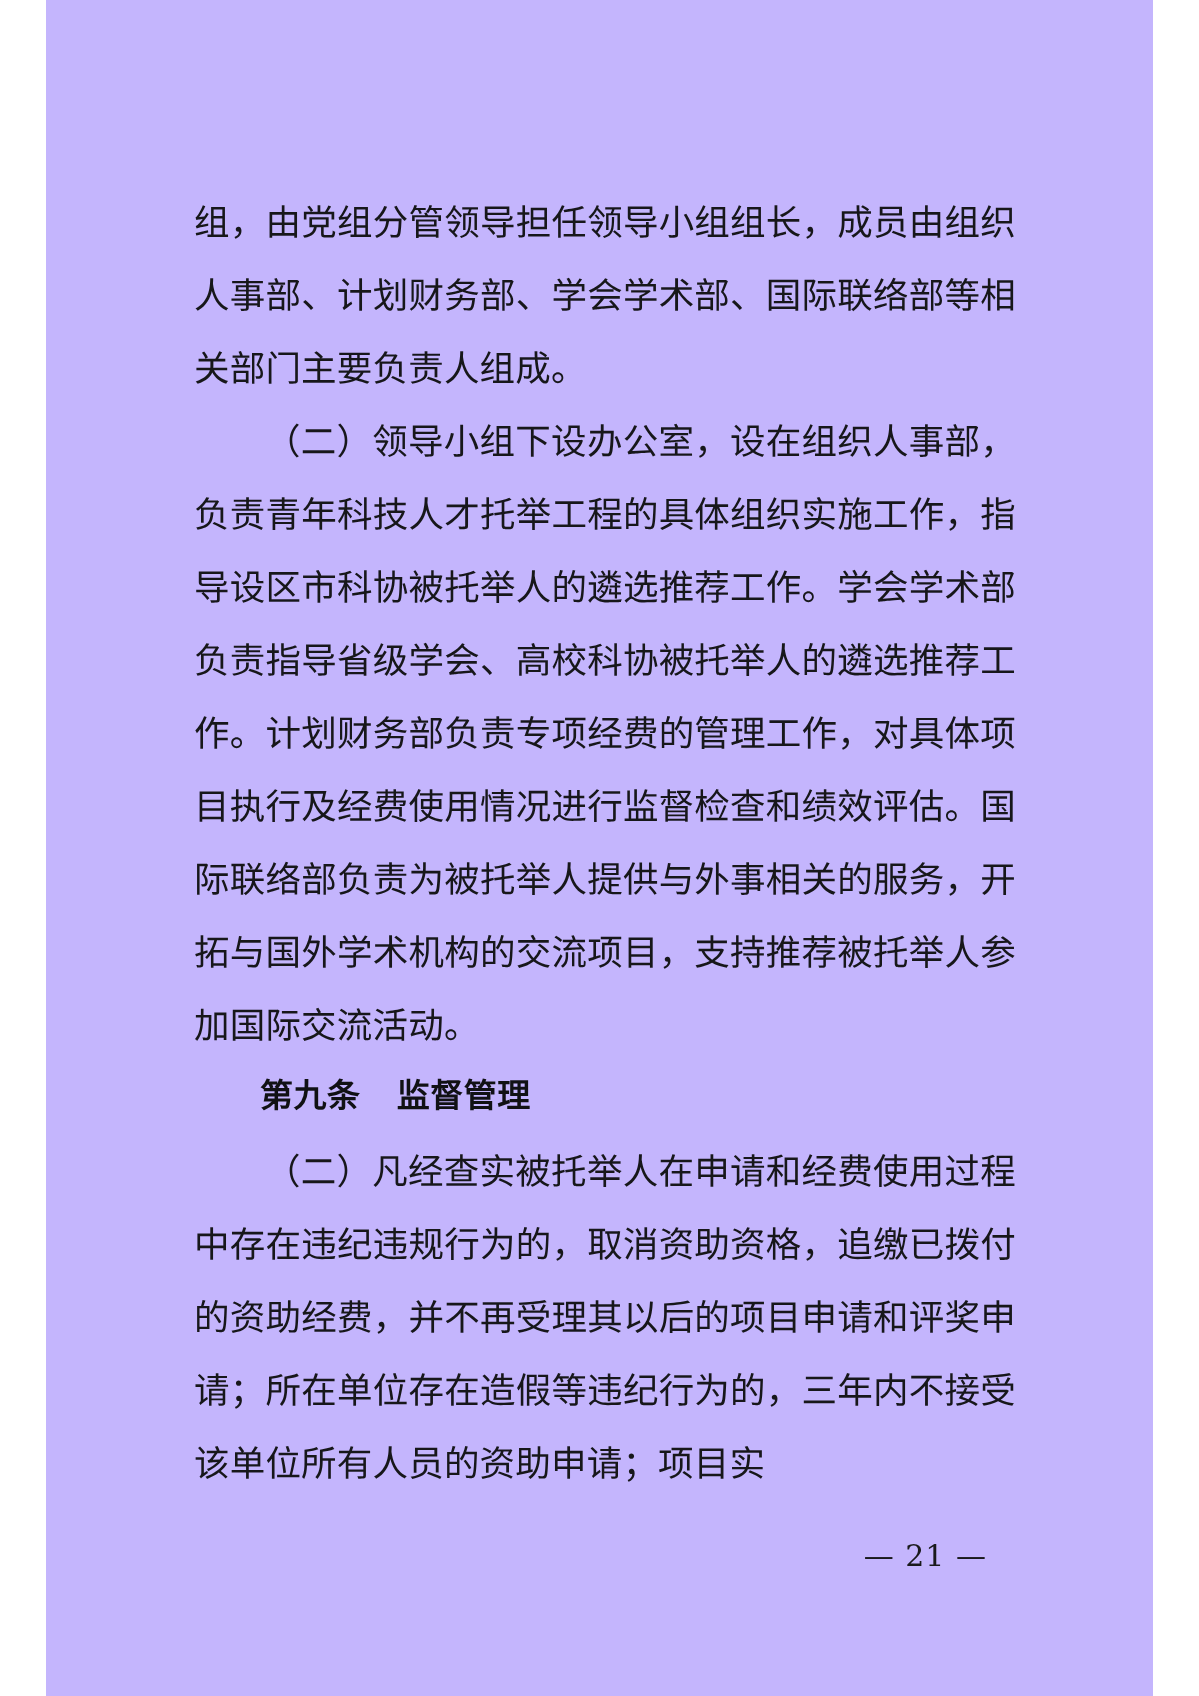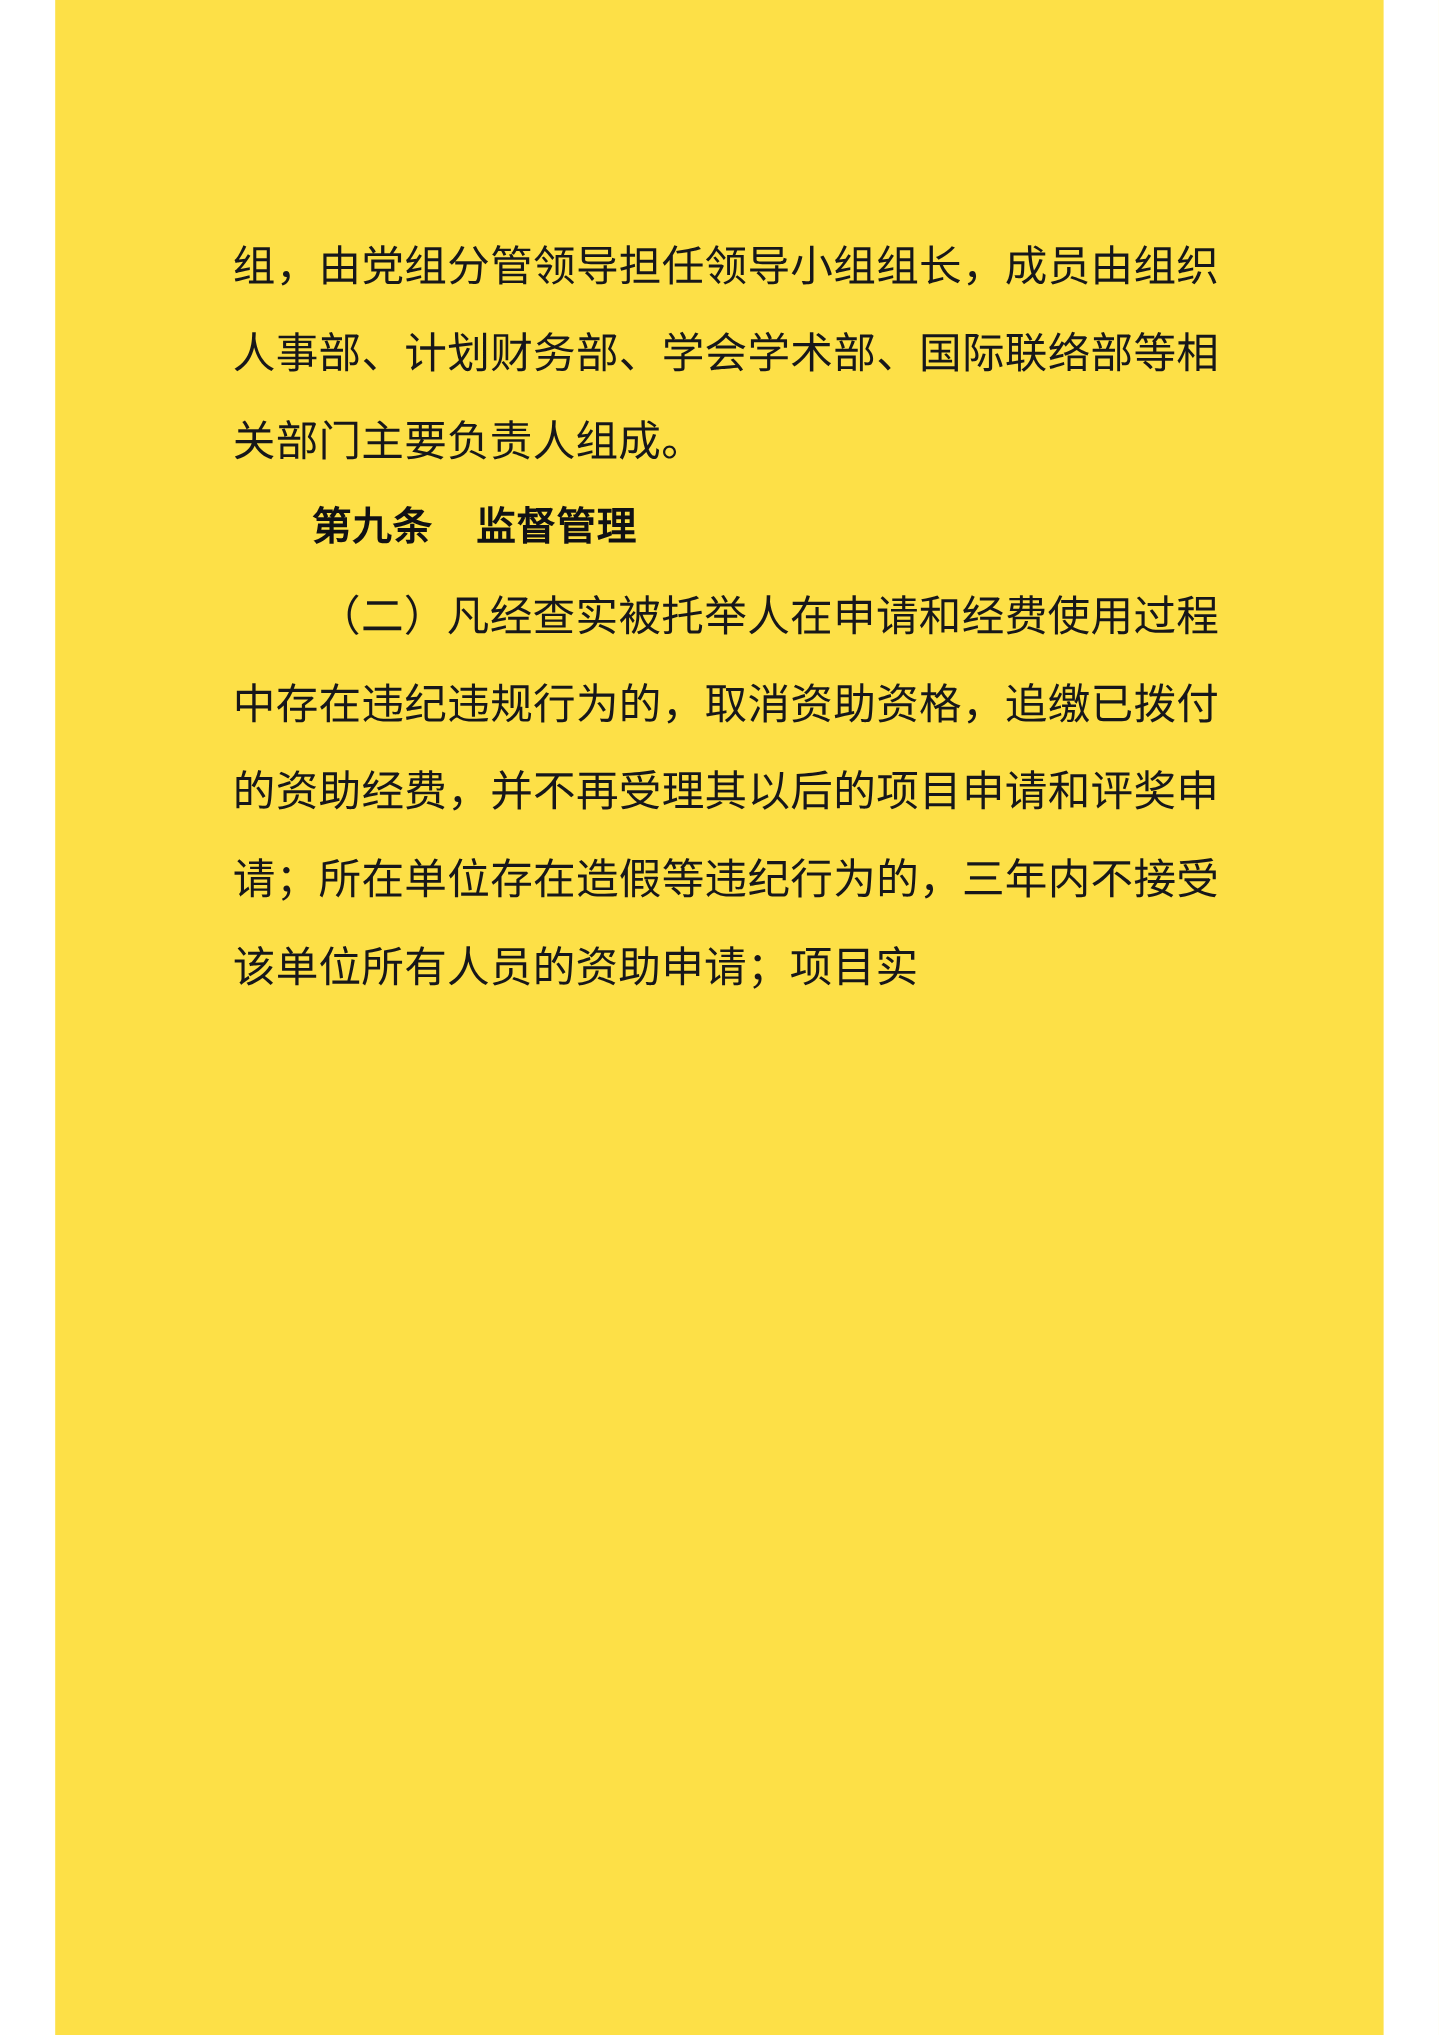--- a/index.html
+++ b/index.html
@@ -7,21 +7,21 @@
     margin: 0;
     padding: 0;
     background: #ffffff;
   }
 
   .page {
     position: relative;
     width: 1107px;
     height: 1696px;
     margin: 0 auto;
-    background: #fde047;
+    background: #c4b5fd;
     box-sizing: border-box;
     overflow: hidden;
   }
 
   
   .text-column {
     position: absolute;
     left: 148px;
     top: 186px;
     width: 822px;
@@ -81,24 +81,28 @@
 </style>
 </head>
 <body>
 
 <div class="page">
 
   <div class="text-column">
 
     <p class="para">组，由党组分管领导担任领导小组组长，成员由组织人事部、计划财务部、学会学术部、国际联络部等相关部门主要负责人组成。</p>
 
+    <p class="para indent">（二）领导小组下设办公室，设在组织人事部，负责青年科技人才托举工程的具体组织实施工作，指导设区市科协被托举人的遴选推荐工作。学会学术部负责指导省级学会、高校科协被托举人的遴选推荐工作。计划财务部负责专项经费的管理工作，对具体项目执行及经费使用情况进行监督检查和绩效评估。国际联络部负责为被托举人提供与外事相关的服务，开拓与国外学术机构的交流项目，支持推荐被托举人参加国际交流活动。</p>
 
     <h2 class="heading">
       <span>第九条</span><span class="gap"></span><span>监督管理</span>
     </h2>
 
 
     <p class="para indent">（二）凡经查实被托举人在申请和经费使用过程中存在违纪违规行为的，取消资助资格，追缴已拨付的资助经费，并不再受理其以后的项目申请和评奖申请；所在单位存在造假等违纪行为的，三年内不接受该单位所有人员的资助申请；项目实</p>
 
   </div>
 
+  <div class="page-footer">
+    <span>— 21 —</span>
+  </div>
 
 </div>
 
 </body></html>

